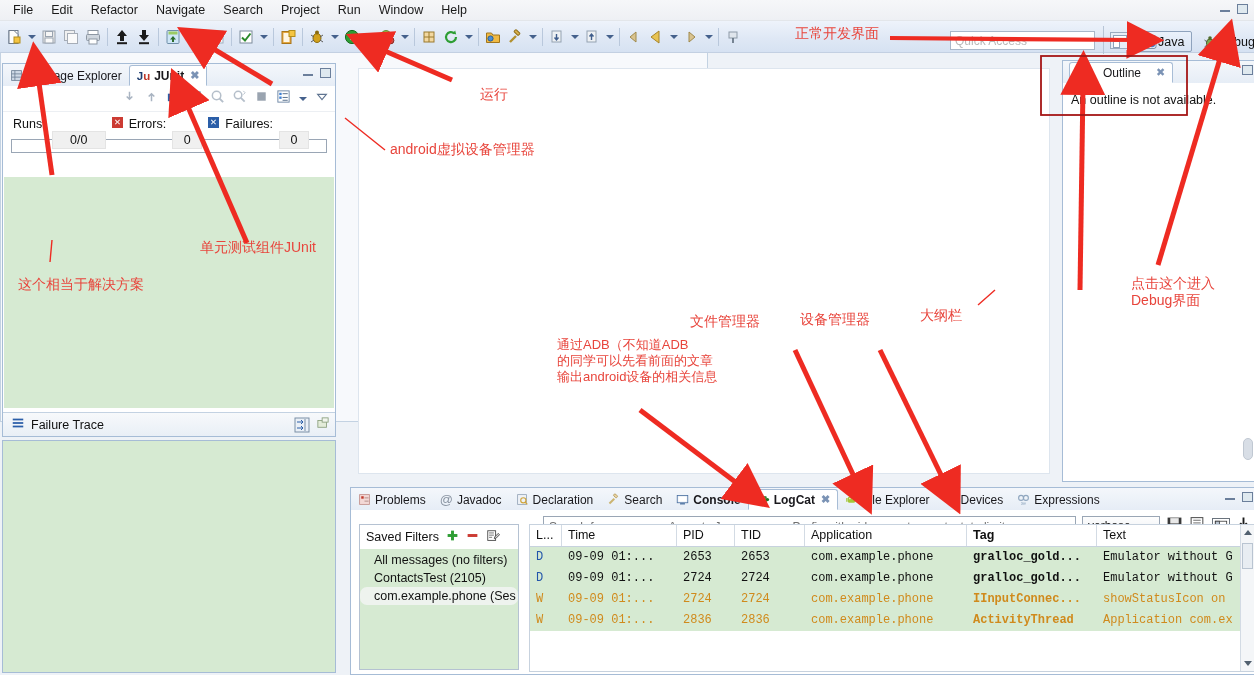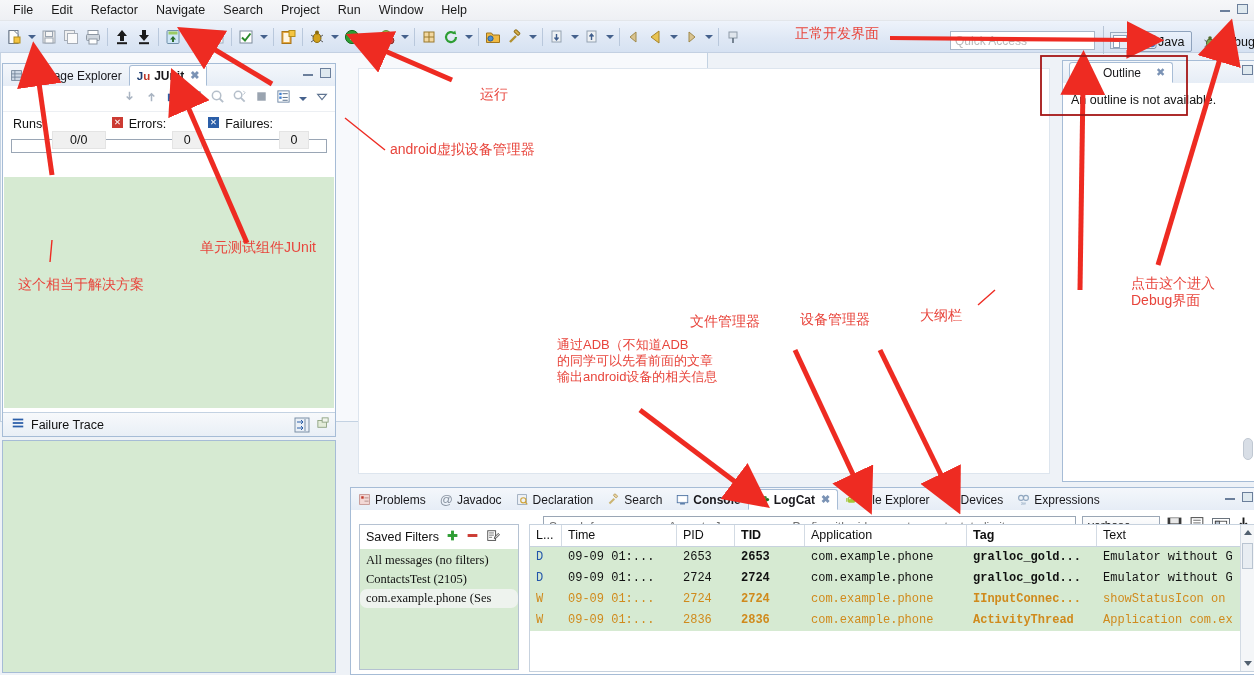--- a/index.html
+++ b/index.html
@@ -128,32 +128,32 @@
     font-size:12px; color:#111; display:flex; align-items:center; padding-left:5px; position:relative;
   }
   .lc-select::after{content:"";position:absolute;right:6px;top:9px;border-left:4px solid transparent;border-right:4px solid transparent;border-top:4px solid #333;}
   .filters-box {
     position:absolute; left:8px; top:36px; width:160px; height:146px;
     border:1px solid #b5c2d2; background:#fff;
   }
   .filters-hdr { height:24px; display:flex; align-items:center; gap:7px; padding-left:6px;
      font-size:12.5px; color:#111; }
   .filters-list { background:#d6ead2; height:120px; font-size:12.5px; color:#111; padding-top:2px; }
-  .filters-list .fi { padding:2px 6px; white-space:nowrap; overflow:hidden;font-family:Liberation Serif, serif; }
+  .filters-list .fi { padding:2px 14px; white-space:nowrap; overflow:hidden; }
   .filters-list .fi.sel { background:#eef3ee;border-radius:7px; }
 
   .lc-table { position:absolute; left:178px; top:36px; right:2px; bottom:2px; background:#fff;
     border:1px solid #c7d2de; overflow:hidden; }
   .lc-head { display:flex; height:22px; background:#fff; border-bottom:1px solid #c7d2de;
      font-size:12.5px; color:#111; }
   .lc-head div { border-right:1px solid #d3dbe4; padding:3px 6px; overflow:hidden; white-space:nowrap; }
   .lc-row { display:flex; height:21px; background:#d6ead2; font-family:"Liberation Mono", monospace;
      font-size:12px; }
   .lc-row div { padding:3px 6px; overflow:hidden; white-space:nowrap; }
-  .col-l{width:32px;} .col-time{width:115px;} .col-pid{width:58px;} .col-tid{width:70px;font-weight:bold;}
+  .col-l{width:32px;} .col-time{width:115px;} .col-pid{width:58px;} .col-tid{width:70px;}
   .col-app{width:162px;} .col-tag{width:130px;font-weight:bold;} .col-text{flex:1;}
   .lvl-D { color:#2255aa; } .lvl-W { color:#d08a1c; }
   .txt-D { color:#111; } .txt-W { color:#d08a1c; }
   .lc-scroll { position:absolute; right:0; top:0; width:14px; bottom:0; background:#f4f6f8;
     border-left:1px solid #d3dbe4; }
   .lc-thumb { position:absolute; left:1px; top:18px; width:11px; height:26px; background:#e8edf2;
     border:1px solid #b9c4d1; }
   .sc-up, .sc-dn { position:absolute; left:3px; width:0;height:0; }
   .sc-up { top:5px; border-left:4px solid transparent;border-right:4px solid transparent;border-bottom:5px solid #51606f;}
   .sc-dn { bottom:5px; border-left:4px solid transparent;border-right:4px solid transparent;border-top:5px solid #51606f;}

